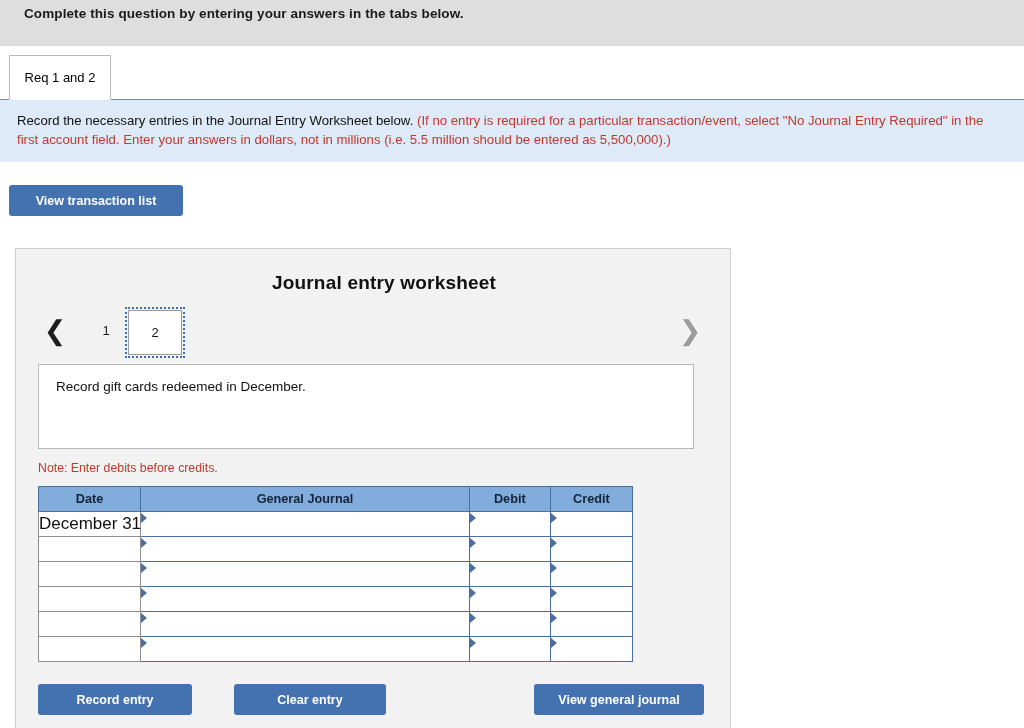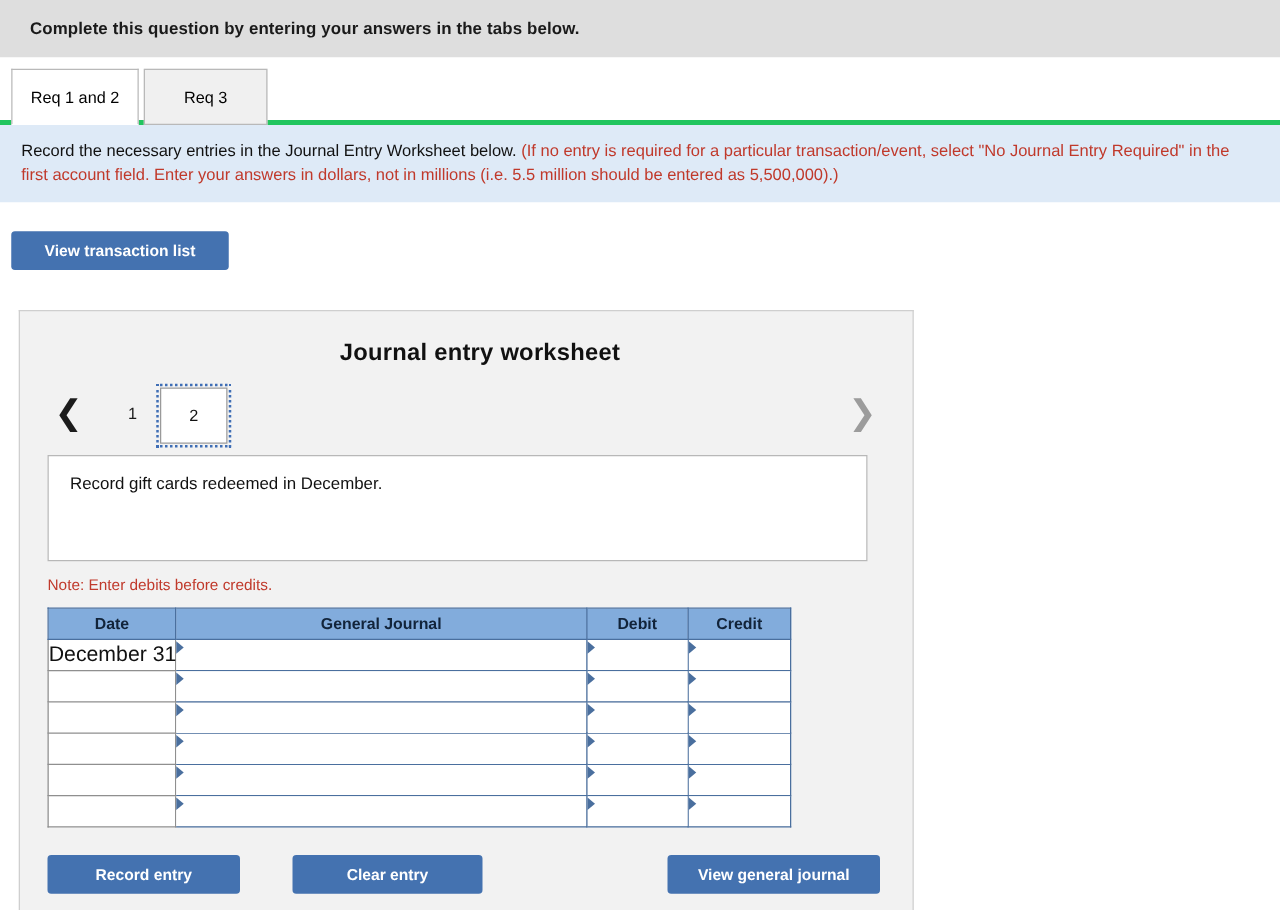--- a/index.html
+++ b/index.html
@@ -16,36 +16,36 @@
     overflow: hidden;
     position: relative;
   }
 
   
   .topbar {
     width: 1024px;
     height: 46px;
     background: #dedede;
     box-sizing: border-box;
-    padding: 15px 0 0 24px;
+    padding: 6px 0 0 24px;
   }
   .topbar-text {
     font-size: 13.5px;
     font-weight: bold;
     color: #1a1a1a;
     letter-spacing: 0.1px;
   }
 
   
   .tabstrip {
     position: relative;
     height: 54px;
     width: 1024px;
     background: #ffffff;
-    border-bottom: 4px solid #22c55e;
+    border-bottom: 1px solid #22c55e;
     box-sizing: border-box;
   }
   .tab {
     position: absolute;
     top: 9px;
     height: 45px;
     box-sizing: border-box;
     display: flex;
     align-items: center;
     justify-content: center;
@@ -268,23 +268,20 @@
 <body>
 
 <div class="topbar">
   <div class="topbar-text">Complete this question by entering your answers in the tabs below.</div>
 </div>
 
 <div class="tabstrip">
   <div class="tab active">
     <span>Req 1 and 2</span>
   </div>
-  <div class="tab inactive">
-    <span>Req 3</span>
-  </div>
 </div>
 
 <div class="infopanel">
   <span class="info-black">Record the necessary entries in the Journal Entry Worksheet below.</span>
   <span class="info-red">(If no entry is required for a particular transaction/event, select "No Journal Entry Required" in the first account field. Enter your answers in dollars, not in millions (i.e. 5.5 million should be entered as 5,500,000).)</span>
 </div>
 
 <div class="vtl-wrap">
   <button class="btn-blue" id="view-transaction-list">View transaction list</button>
 </div>

